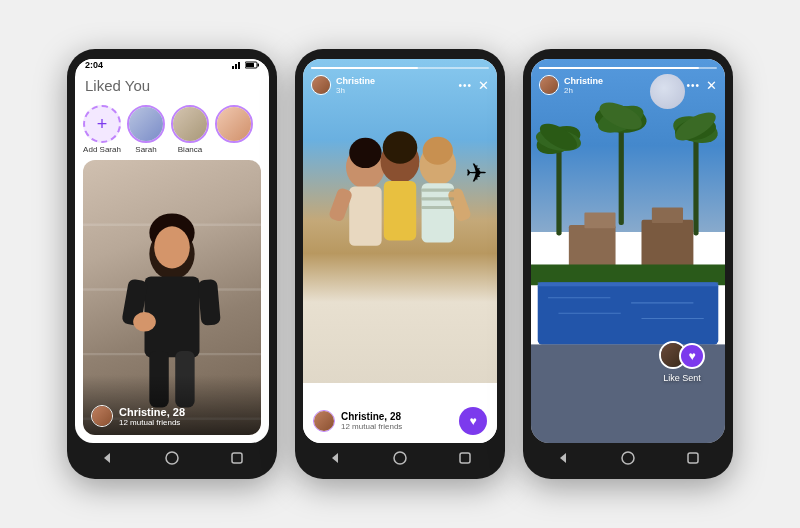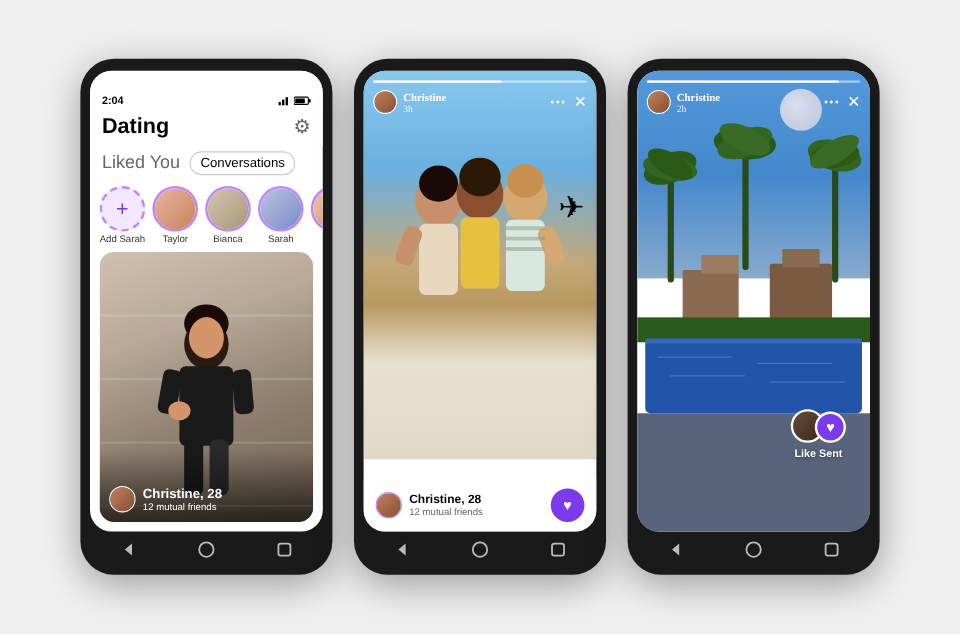--- a/index.html
+++ b/index.html
@@ -53,21 +53,21 @@
     }
 
     
     .phone1-screen {
       background: #fff;
     }
 
     .status-bar {
       display: flex;
       justify-content: space-between;
-      padding: 20px 10px 2px;
+      padding: 1px 10px 2px;
       font-size: 9px;
       font-weight: 600;
       color: #000;
       background: #fff;
     }
 
     .status-icons {
       display: flex;
       gap: 3px;
       align-items: center;
@@ -204,21 +204,20 @@
       height: 100%;
       overflow: hidden;
     }
 
     .story-header {
       position: absolute;
       top: 0;
       left: 0;
       right: 0;
       padding: 8px 8px 4px;
-      font-family: Liberation Serif, serif;
     }
 
     .story-progress-bar {
       height: 2px;
       background: rgba(255,255,255,0.5);
       border-radius: 1px;
       margin-bottom: 6px;
     }
 
     .story-progress-fill {
@@ -368,21 +367,21 @@
       justify-content: center;
       color: #fff;
       font-size: 13px;
       margin-left: -8px;
       border: 2px solid #fff;
     }
 
     .like-sent-label {
       color: #fff;
       font-size: 9px;
-      font-weight: 700;
+      font-weight: 400;
       text-shadow: 0 1px 3px rgba(0,0,0,0.5);
     }
   </style>
 </head>
 <body>
 
 <div class="phone">
   <div class="phone-screen phone1-screen">
 
     <div class="status-bar">
@@ -394,54 +393,43 @@
           <rect x="6" y="1" width="2" height="7" fill="#000"></rect>
         </svg>
         <svg width="14" height="8" viewBox="0 0 14 8">
           <rect x="0" y="1" width="12" height="6" rx="1" fill="none" stroke="#000" stroke-width="1"></rect>
           <rect x="12.5" y="2.5" width="1.5" height="3" rx="0.5" fill="#000"></rect>
           <rect x="1" y="2" width="8" height="4" rx="0.5" fill="#000"></rect>
         </svg>
       </div>
     </div>
 
-    <div class="dating-header">
-      <span class="dating-title">Dating</span>
-      <span style="font-size:16px;color:#666;">⚙</span>
-    </div>
 
     <div class="tabs-row">
       <span class="tab-liked">Liked You</span>
-      <span class="tab-conversations">Conversations</span>
     </div>
 
     <div class="stories-row">
       <div class="story-item">
         <div class="story-add">
           <span style="color:#7c3aed;font-size:18px;font-weight:300;">+</span>
         </div>
         <span class="story-label">Add Sarah</span>
       </div>
       <div class="story-item">
         <div class="story-avatar">
-          <div style="width:100%;height:100%;background:linear-gradient(135deg,#e8b4a0,#c8845a);"></div>
-        </div>
-        <span class="story-label">Taylor</span>
+          <div style="width:100%;height:100%;background:linear-gradient(135deg,#b8c4e0,#7a8cc8);"></div>
+        </div>
+        <span class="story-label">Sarah</span>
       </div>
       <div class="story-item">
         <div class="story-avatar">
           <div style="width:100%;height:100%;background:linear-gradient(135deg,#d4c4b0,#a89878);"></div>
         </div>
         <span class="story-label">Bianca</span>
-      </div>
-      <div class="story-item">
-        <div class="story-avatar">
-          <div style="width:100%;height:100%;background:linear-gradient(135deg,#b8c4e0,#7a8cc8);"></div>
-        </div>
-        <span class="story-label">Sarah</span>
       </div>
       <div class="story-item">
         <div class="story-avatar">
           <div style="width:100%;height:100%;background:linear-gradient(135deg,#f0c8b0,#d0906a);"></div>
         </div>
 
       </div>
     </div>
 
     <div class="profile-card">

